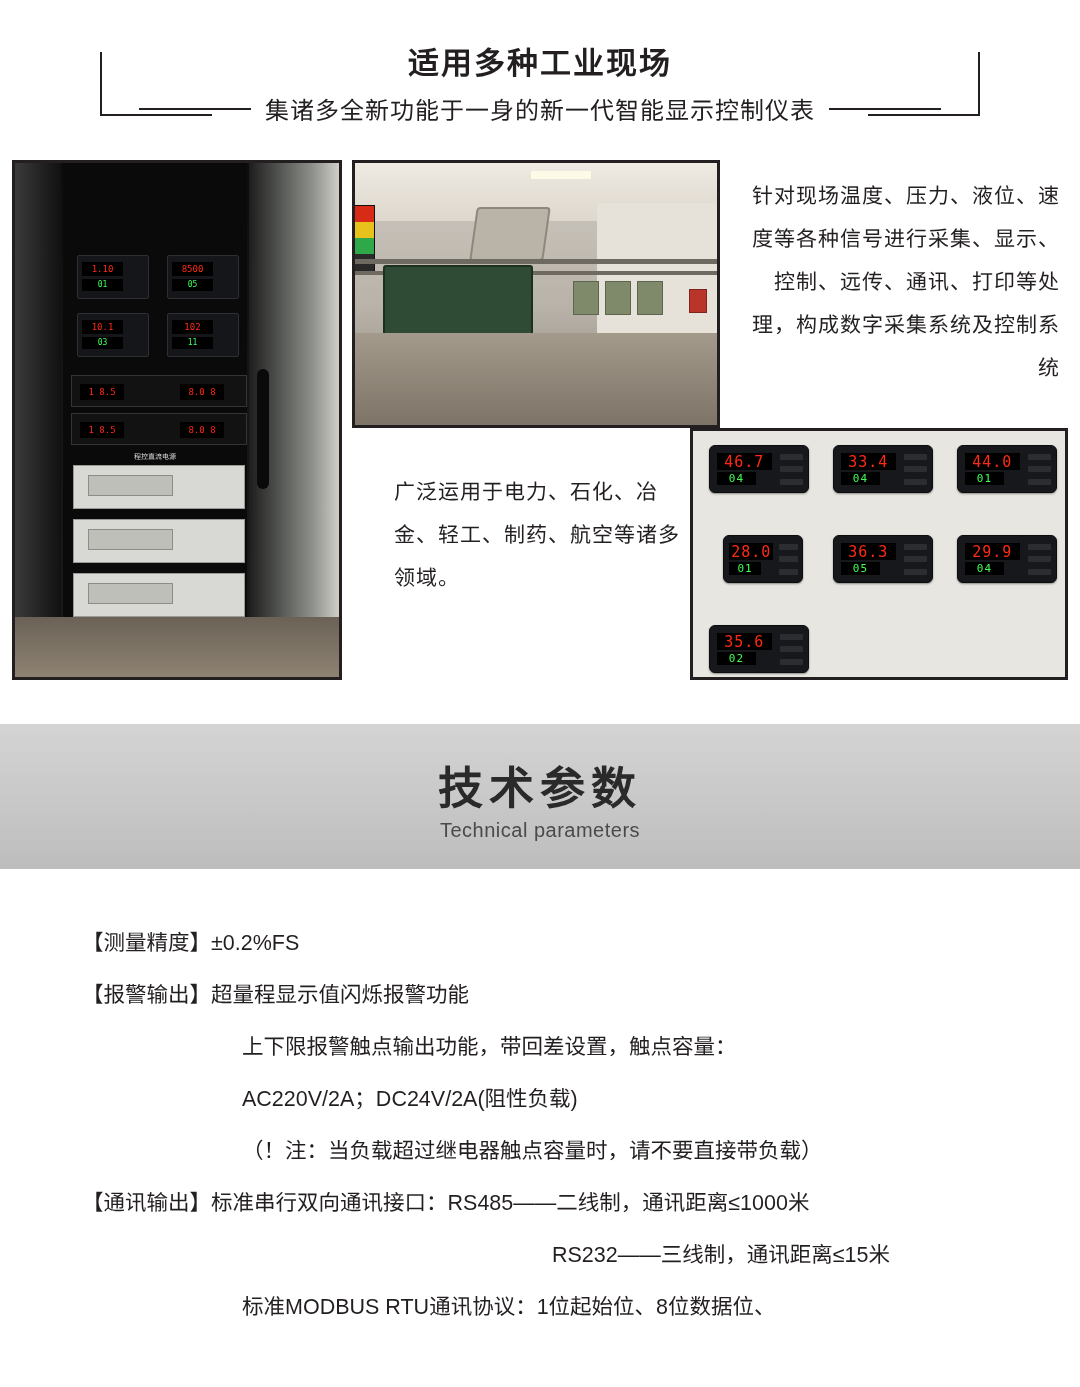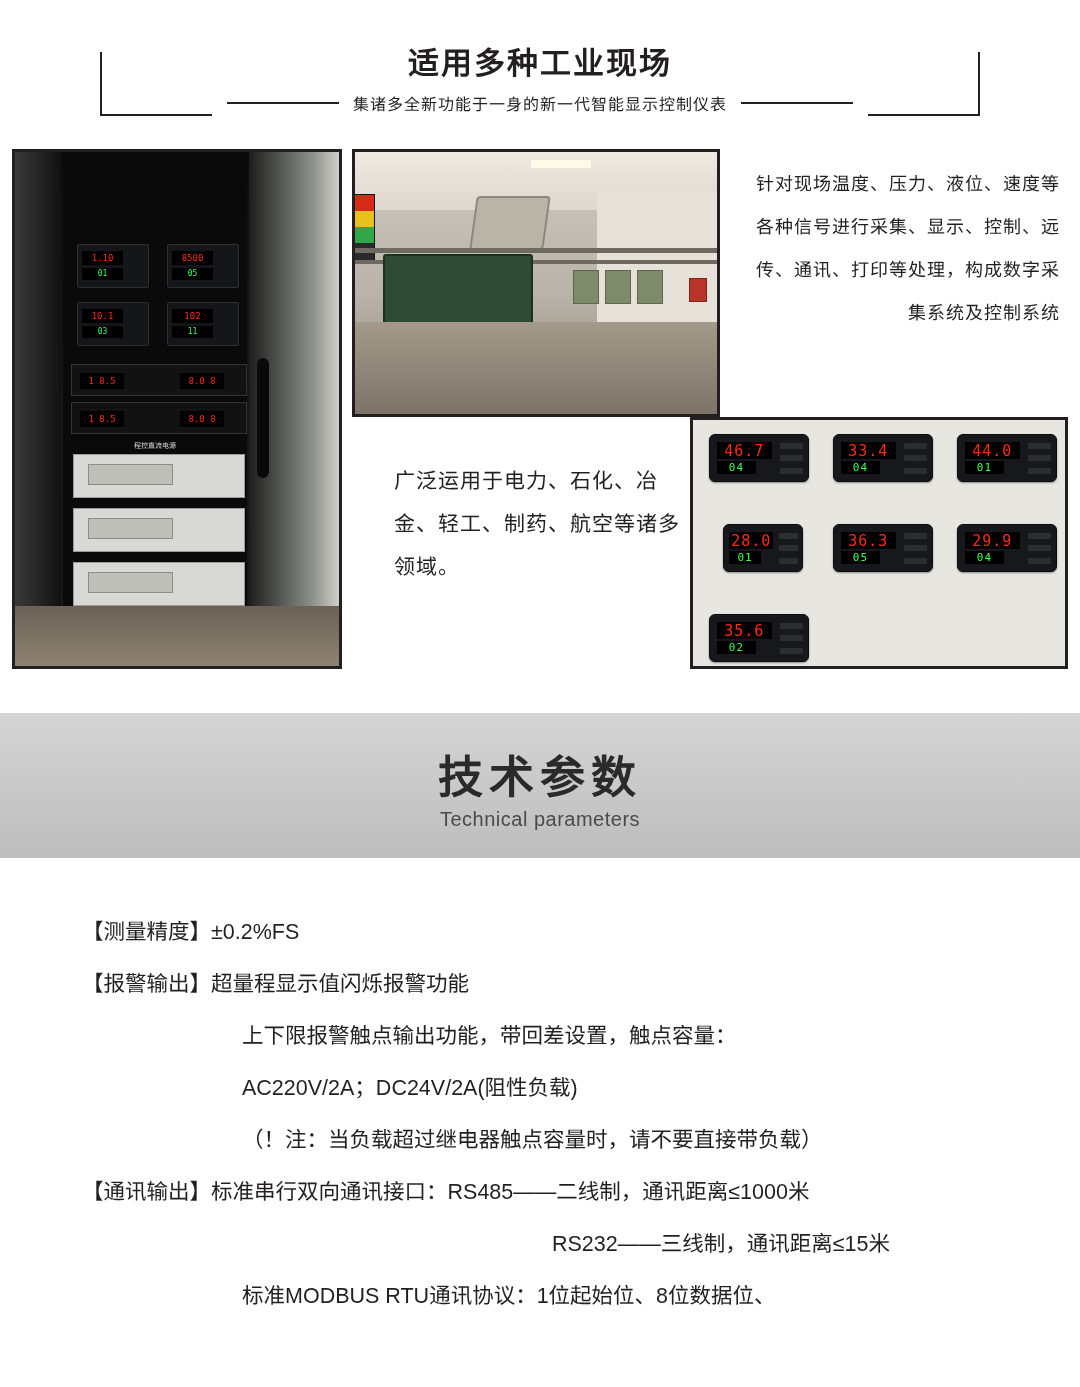--- a/index.html
+++ b/index.html
@@ -64,21 +64,21 @@
     justify-content: center;
     gap: 14px;
     margin-top: 2px;
   }
   .title-line-wrap .rule {
     height: 2px;
     background: #231f20;
     width: 112px;
   }
   .sub-title {
-    font-size: 16px;
+    font-size: 24px;
     text-align: center;
     letter-spacing: 1px;
     white-space: nowrap;
   }
 
   
   .collage {
     position: relative;
     width: 1080px;
     height: 560px;
@@ -197,21 +197,21 @@
   .pmeter .btns {
     position:absolute; right:5%; top:18%; width:24%; height:66%;
     display:flex; flex-direction:column; justify-content:space-between;
   }
   .pmeter .btns i{display:block;height:20%;background:#2b2d31;border-radius:1px;}
 
   
   .para-right {
     position: absolute;
     left: 740px; top: 22px; width: 320px;
-    font-size: 18px;
+    font-size: 21px;
     line-height: 43px;
     text-align: right;
     letter-spacing: 1px;
   }
   .para-mid {
     position: absolute;
     left: 394px; top: 318px; width: 290px;
     font-size: 21px;
     line-height: 43px;
     letter-spacing: 1px;

